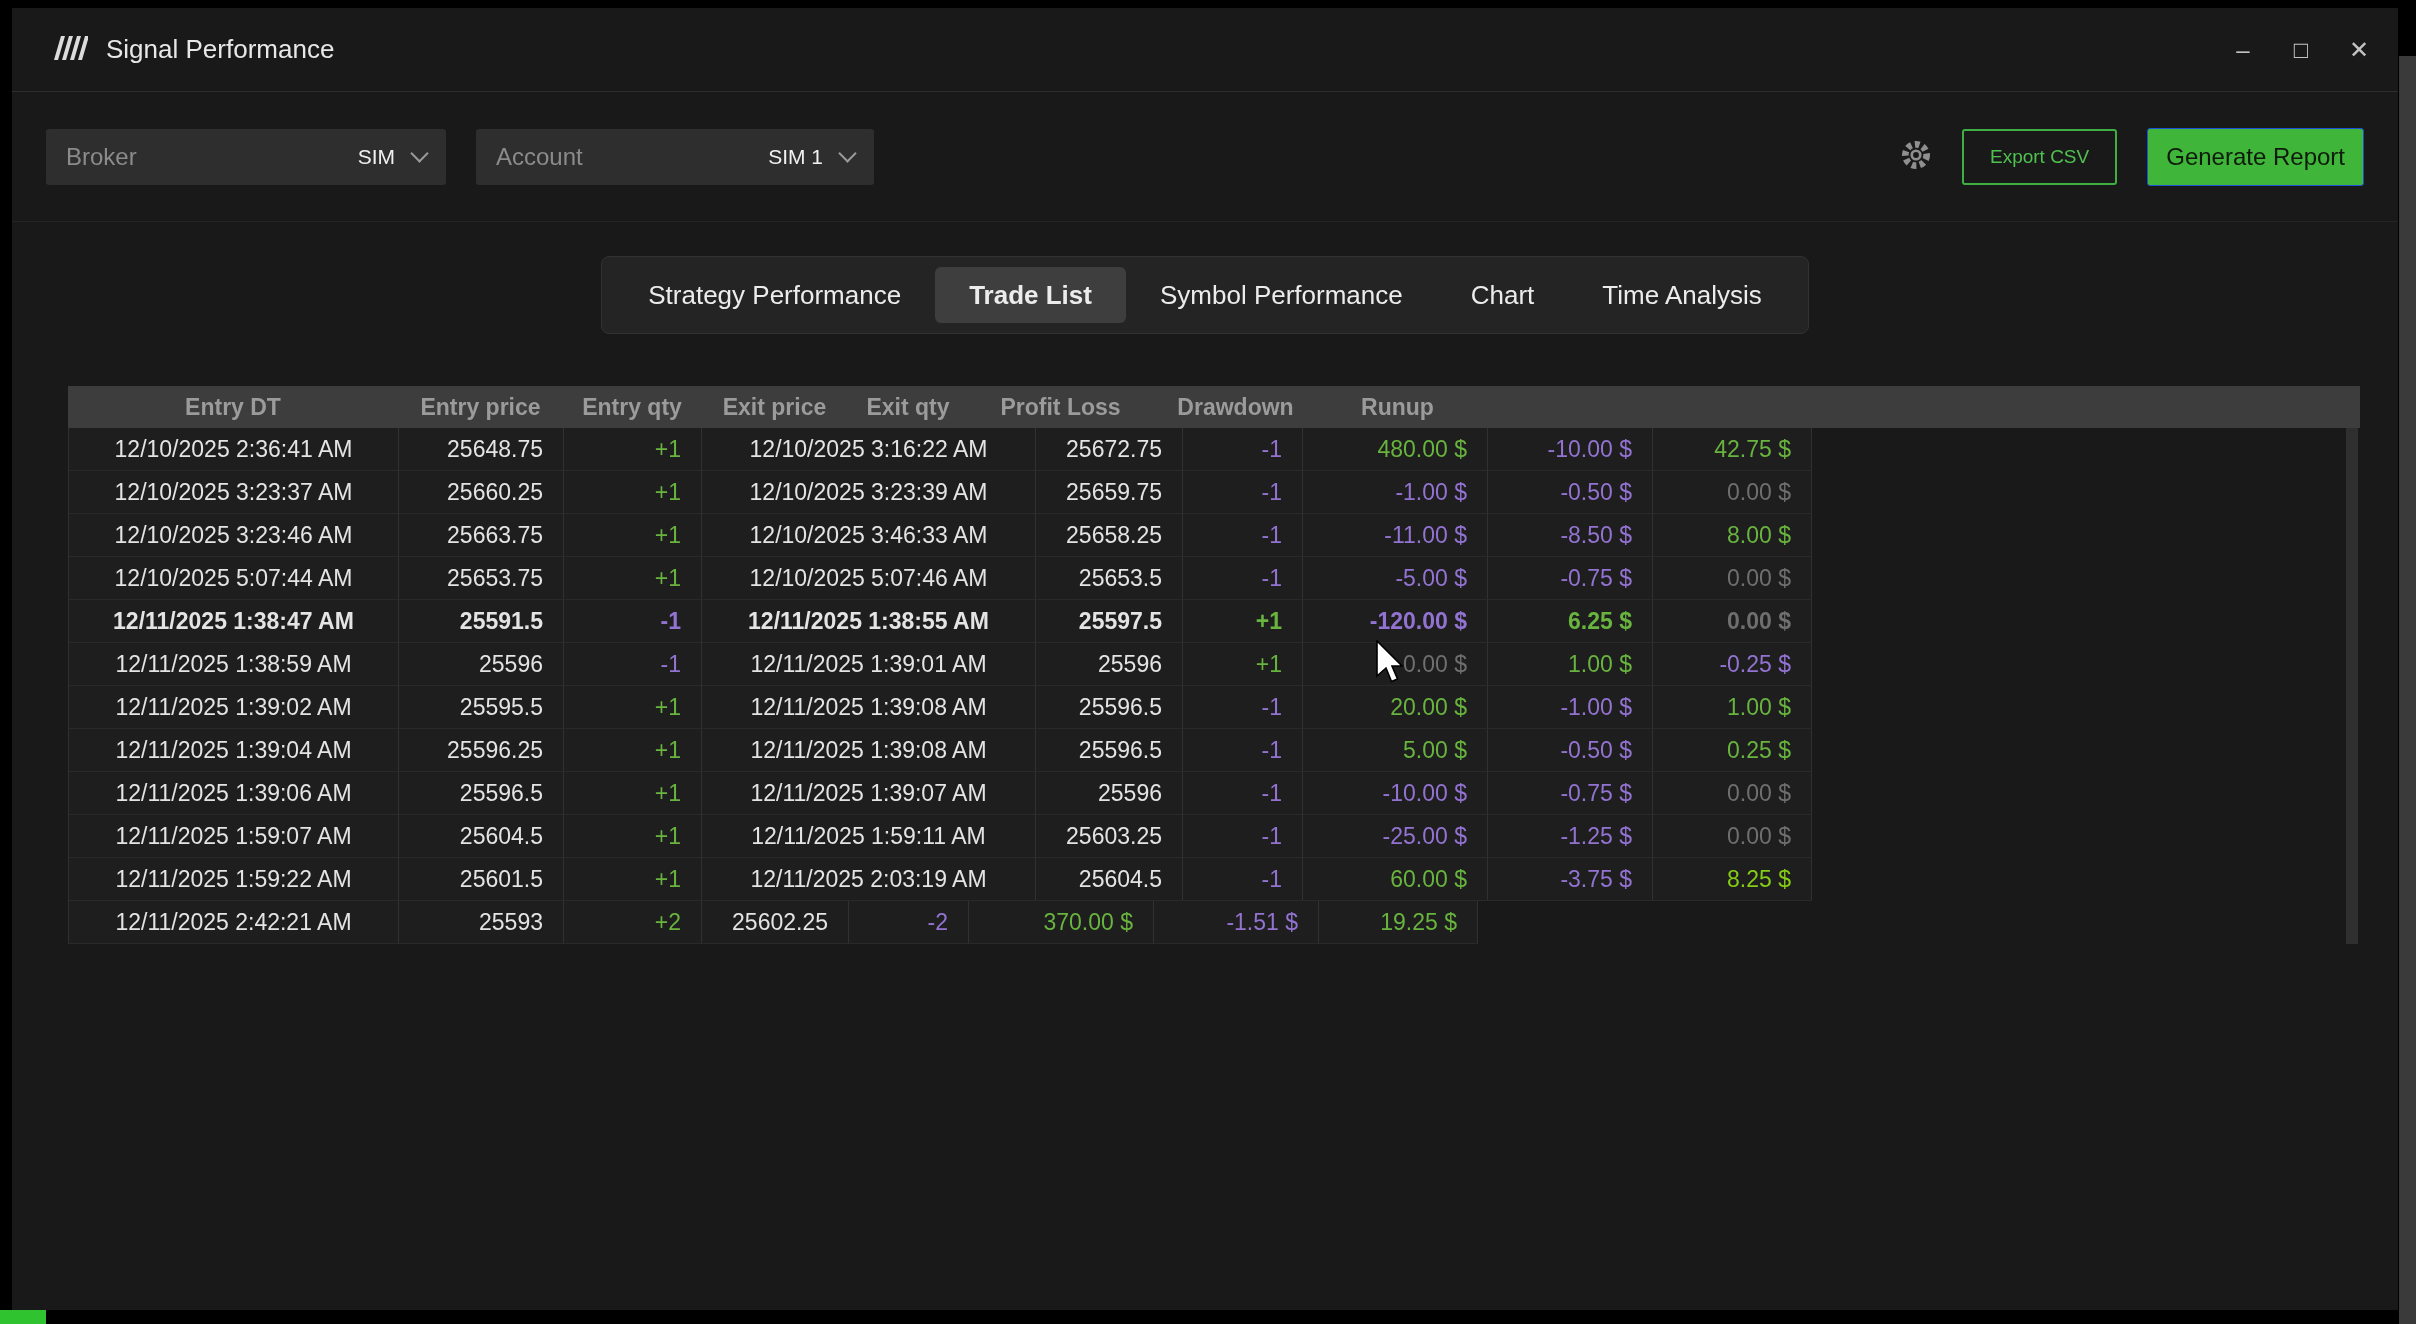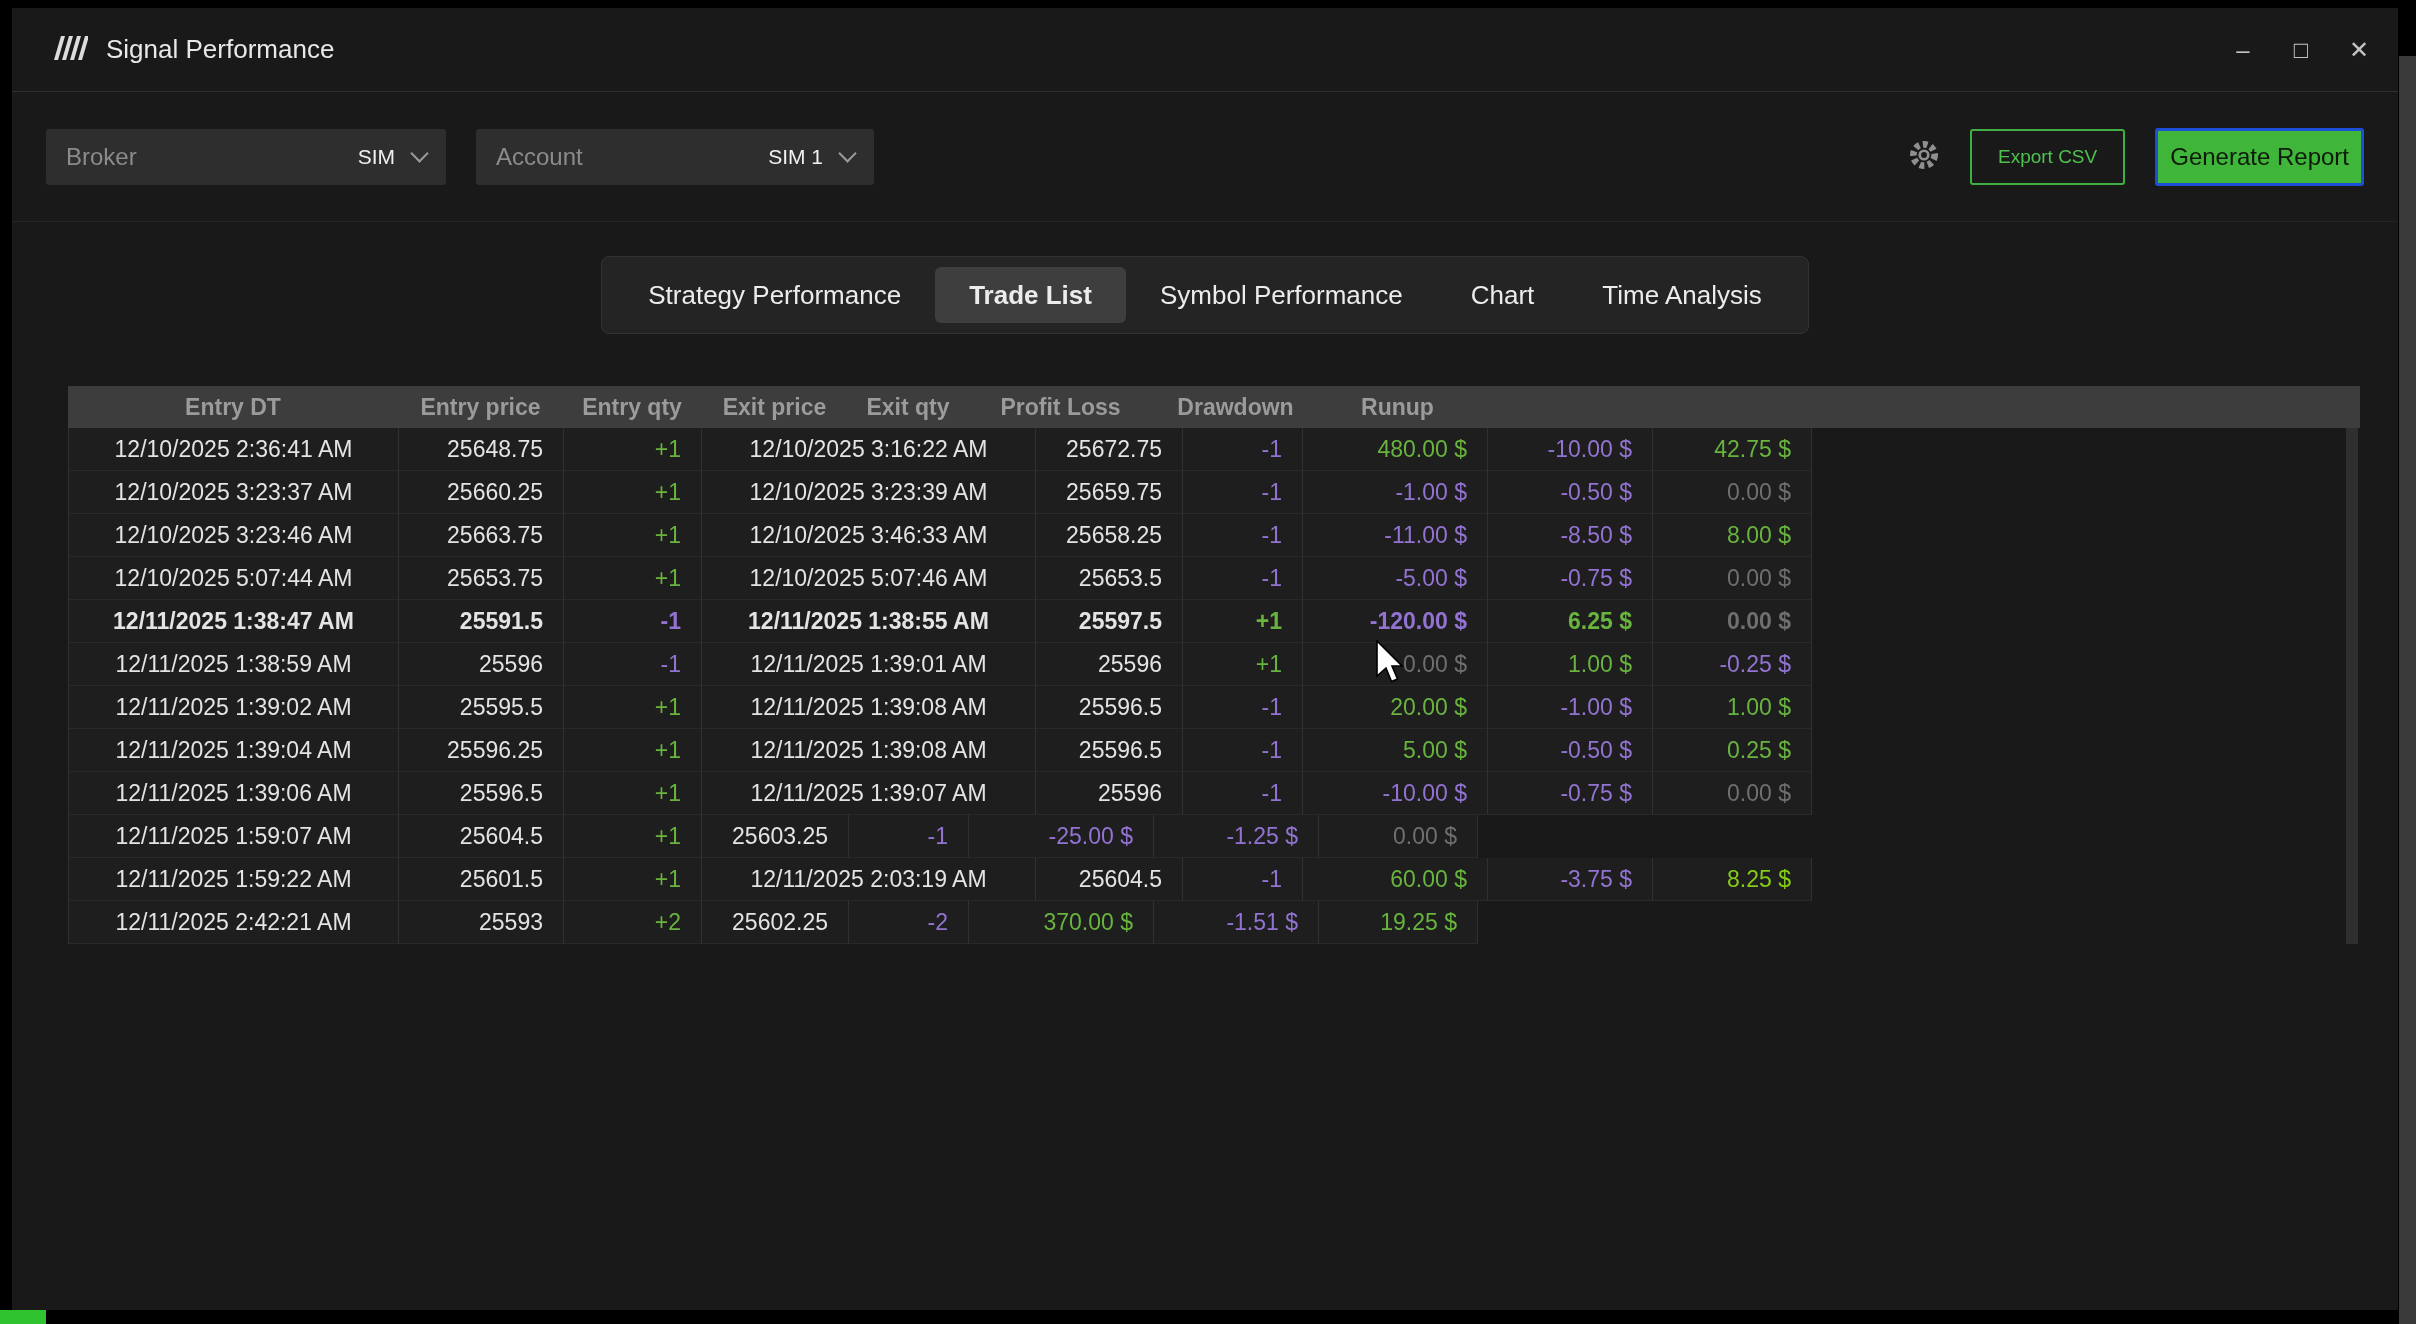--- a/index.html
+++ b/index.html
@@ -37,21 +37,21 @@
   .chev {
     width:11px; height:11px; border-right:2px solid #9a9a9a; border-bottom:2px solid #9a9a9a;
     transform:rotate(45deg); margin-left:18px; margin-top:-6px;
   }
   .toolbar-right { margin-left:auto; display:flex; align-items:center; gap:30px; }
   .btn-outline {
     height:56px; padding:0 26px; background:transparent; border:2px solid #3fae43;
     color:#4fc14f; font-size:19px; border-radius:3px; font-family:inherit;
   }
   .btn-filled {
-    height:58px; padding:0 12px; background:#3fb53a; border:3px solid #1d4ed8;
+    height:58px; padding:0 18px; background:#3fb53a; border:1px solid #1d4ed8;
     color:#0e1a0a; font-size:24px; border-radius:3px; font-family:inherit;
   }
   
   .tabwrap { display:flex; justify-content:center; margin-top:34px; }
   .tabbar {
     display:flex; align-items:center; background:#242424;
     border:1px solid #323232; border-radius:8px; padding:10px 12px;
   }
   .tab {
     height:56px; line-height:56px; padding:0 34px; color:#ececec;
@@ -247,20 +247,21 @@
           <div class="cell right" style="width: 147px;">25596</div>
           <div class="cell right" style="width: 120px; color: rgb(147, 115, 210);">-1</div>
           <div class="cell right" style="width: 185px; color: rgb(147, 115, 210);">-10.00 $</div>
           <div class="cell right" style="width: 165px; color: rgb(147, 115, 210);">-0.75 $</div>
           <div class="cell right" style="width: 159px; color: rgb(111, 111, 111);">0.00 $</div>
         </div>
         <div class="trow">
           <div class="cell center" style="width: 330px;">12/11/2025 1:59:07 AM</div>
           <div class="cell right" style="width: 165px;">25604.5</div>
           <div class="cell right" style="width: 138px; color: rgb(104, 180, 62);">+1</div>
+          <div class="cell center" style="width: 334px;">12/11/2025 1:59:11 AM</div>
           <div class="cell right" style="width: 147px;">25603.25</div>
           <div class="cell right" style="width: 120px; color: rgb(147, 115, 210);">-1</div>
           <div class="cell right" style="width: 185px; color: rgb(147, 115, 210);">-25.00 $</div>
           <div class="cell right" style="width: 165px; color: rgb(147, 115, 210);">-1.25 $</div>
           <div class="cell right" style="width: 159px; color: rgb(111, 111, 111);">0.00 $</div>
         </div>
         <div class="trow">
           <div class="cell center" style="width: 330px;">12/11/2025 1:59:22 AM</div>
           <div class="cell right" style="width: 165px;">25601.5</div>
           <div class="cell right" style="width: 138px; color: rgb(104, 180, 62);">+1</div>

